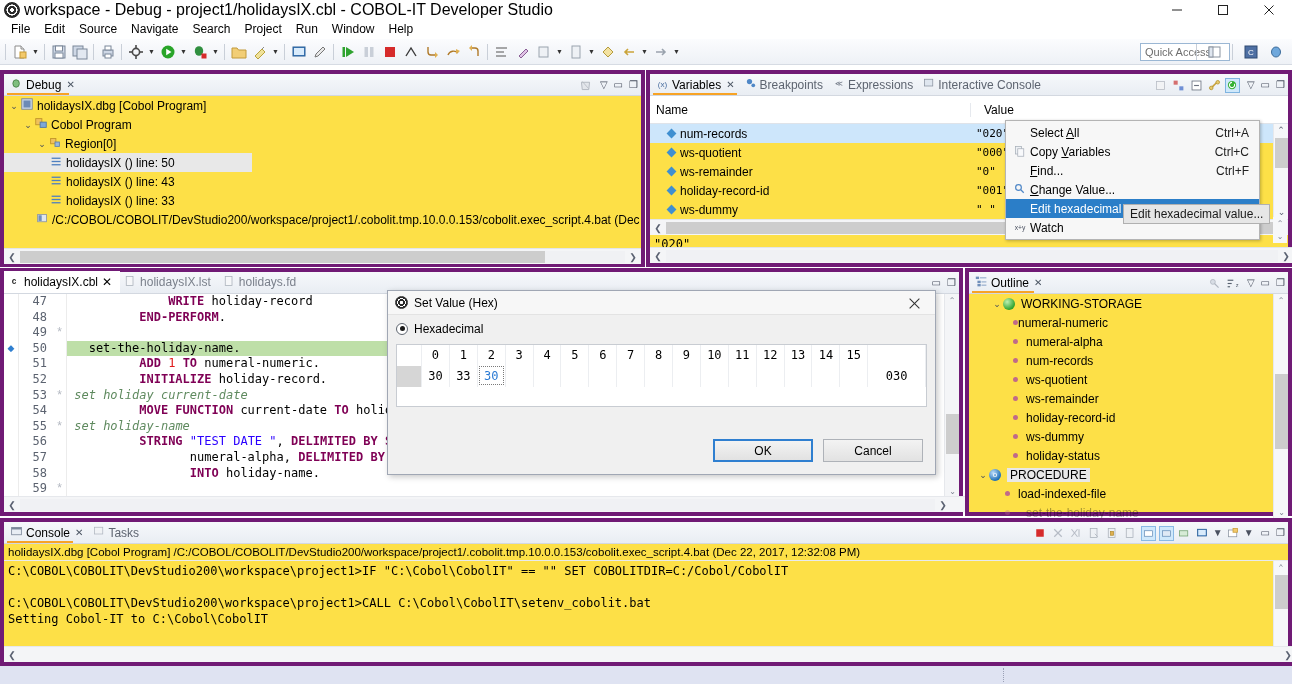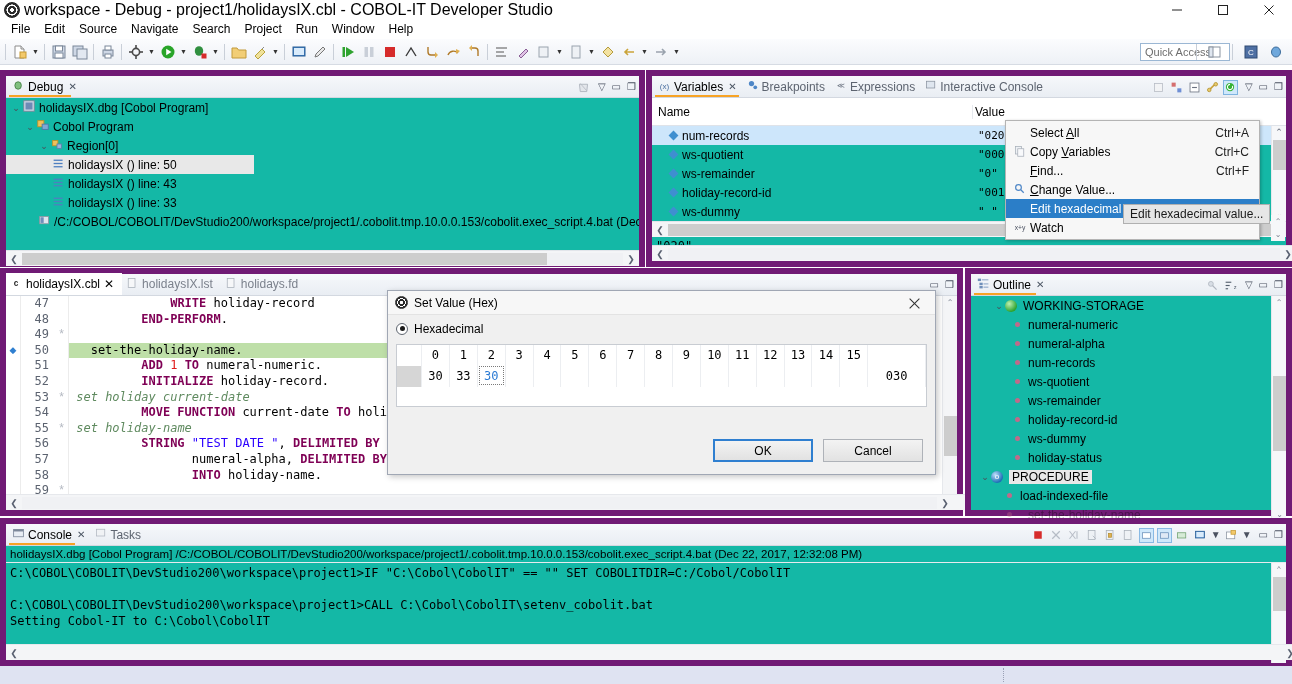--- a/index.html
+++ b/index.html
@@ -55,21 +55,21 @@
   .ico { width: 16px; height: 16px; display: block; }
 
   .quick-access {
     position: absolute; right: 62px; top: 43px; width: 90px; height: 18px;
     border: 1px solid #9bb7d4; background: #fff; font-size: 11px; color: #6e6e6e;
     padding: 1px 4px; line-height: 15px;
   }
   .qa-right { position: absolute; right: 6px; top: 42px; display: flex; align-items: center; gap: 4px; height: 20px; }
 
   
-  .view { position: absolute; background: #14b8a6; border: 6px solid #701a75; }
+  .view { position: absolute; background: #fde047; border: 4px solid #701a75; }
   .view-tabs {
     height: 22px; background: linear-gradient(#f6f8fb, #e9edf3);
     display: flex; align-items: center; padding-left: 3px; position: relative;
     border-bottom: 1px solid #d3d8e0;
   }
   .vtab { display: flex; align-items: center; gap: 3px; padding: 0 7px 0 3px; height: 22px; font-size: 12px; color: #1d1d1d; }
   .vtab.active { font-weight: normal; color: #000; }
   .vtab.inactive { color: #5d6470; }
   .vtab .x { font-size: 10px; color: #4b5563; margin-left: 2px; }
   .vtab-underline { position: absolute; bottom: 0; height: 2px; background: #f7a325; }
@@ -95,21 +95,21 @@
   .hs-track { flex: 1; height: 12px; background: #f0f1f4; position: relative; }
   .hs-thumb { position: absolute; top: 0; height: 12px; background: #cdcdcd; }
 
   
   #vars-view { left: 646px; top: 70px; width: 646px; height: 197px; }
   .col-head {
     height: 28px; display: flex; align-items: center; font-size: 12px;
     border-bottom: 1px solid #dfe3e9; background: #fff;
   }
   .col-head .c1 { width: 320px; padding-left: 6px; }
-  .col-head .c2 { flex: 1; padding-left: 2px; border-left: 1px solid #e6e9ee; }
+  .col-head .c2 { flex: 1; padding-left: 13px; border-left: 1px solid #e6e9ee; }
   .var-row { height: 19px; display: flex; align-items: center; font-size: 12px; }
   .var-row .vn { width: 320px; padding-left: 18px; display: flex; align-items: center; gap: 5px; }
   .var-row .vv { flex: 1; padding-left: 6px; font-family: "DejaVu Sans Mono", monospace; font-size: 11px; }
   .var-row.selected { background: #cde6fb; }
   .diamond { width: 7px; height: 7px; background: #3f8fd0; transform: rotate(45deg); display: inline-block; }
   .detail-pane { font-family: "DejaVu Sans Mono", monospace; font-size: 12px; padding: 2px 4px; }
 
   
   .ctxmenu {
     position: absolute; left: 1005px; top: 120px; width: 255px;
@@ -851,21 +851,21 @@
       </div>
     </div>
     <div class="ol-body">
       <div class="ol-row" style="padding-left:22px;">
         <span class="tw">⌄</span>
         <span class="badge-green"></span>
         <span class="lbl" style="margin-left:6px;">WORKING-STORAGE</span>
       </div>
       <div class="ol-row" style="padding-left:44px;">
         <span class="dot-pink"></span>
-        <span class="lbl" style="margin-left:8px;">numeral-numeric</span>
+        <span class="lbl" style="margin-left:0;">numeral-numeric</span>
       </div>
       <div class="ol-row" style="padding-left:44px;">
         <span class="dot-pink"></span>
         <span class="lbl" style="margin-left:8px;">numeral-alpha</span>
       </div>
       <div class="ol-row" style="padding-left:44px;">
         <span class="dot-pink"></span>
         <span class="lbl" style="margin-left:8px;">num-records</span>
       </div>
       <div class="ol-row" style="padding-left:44px;">

